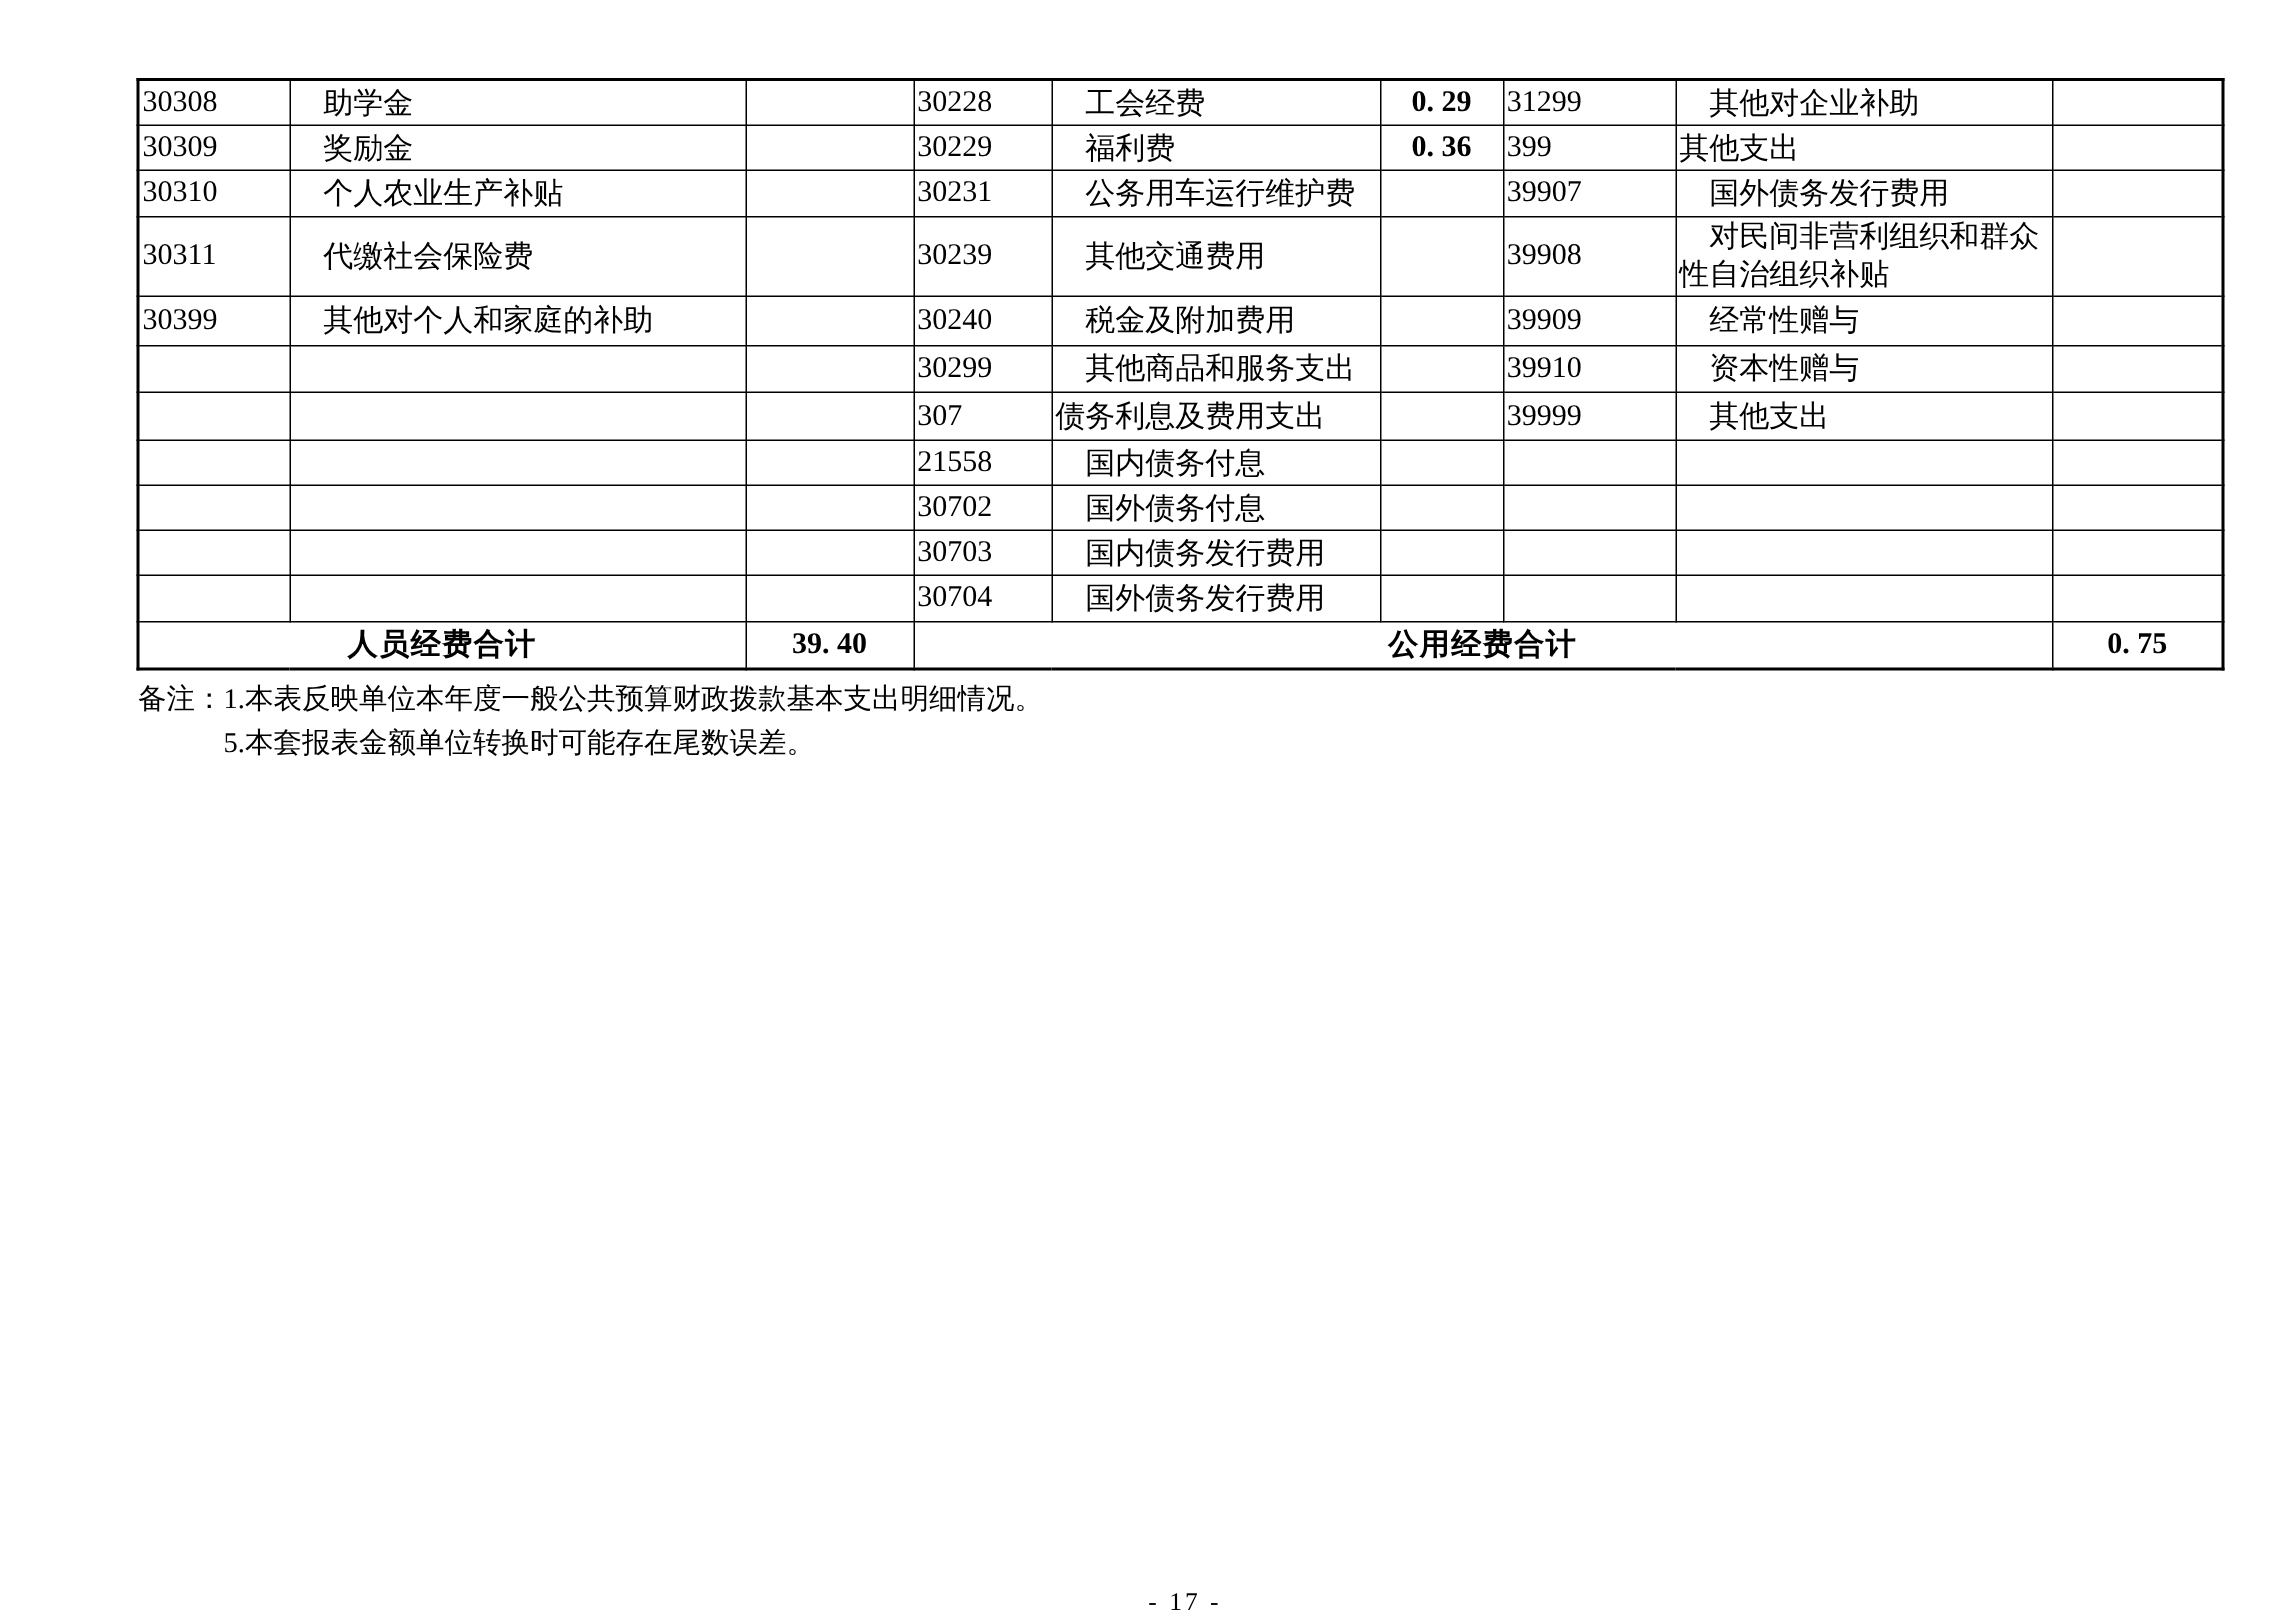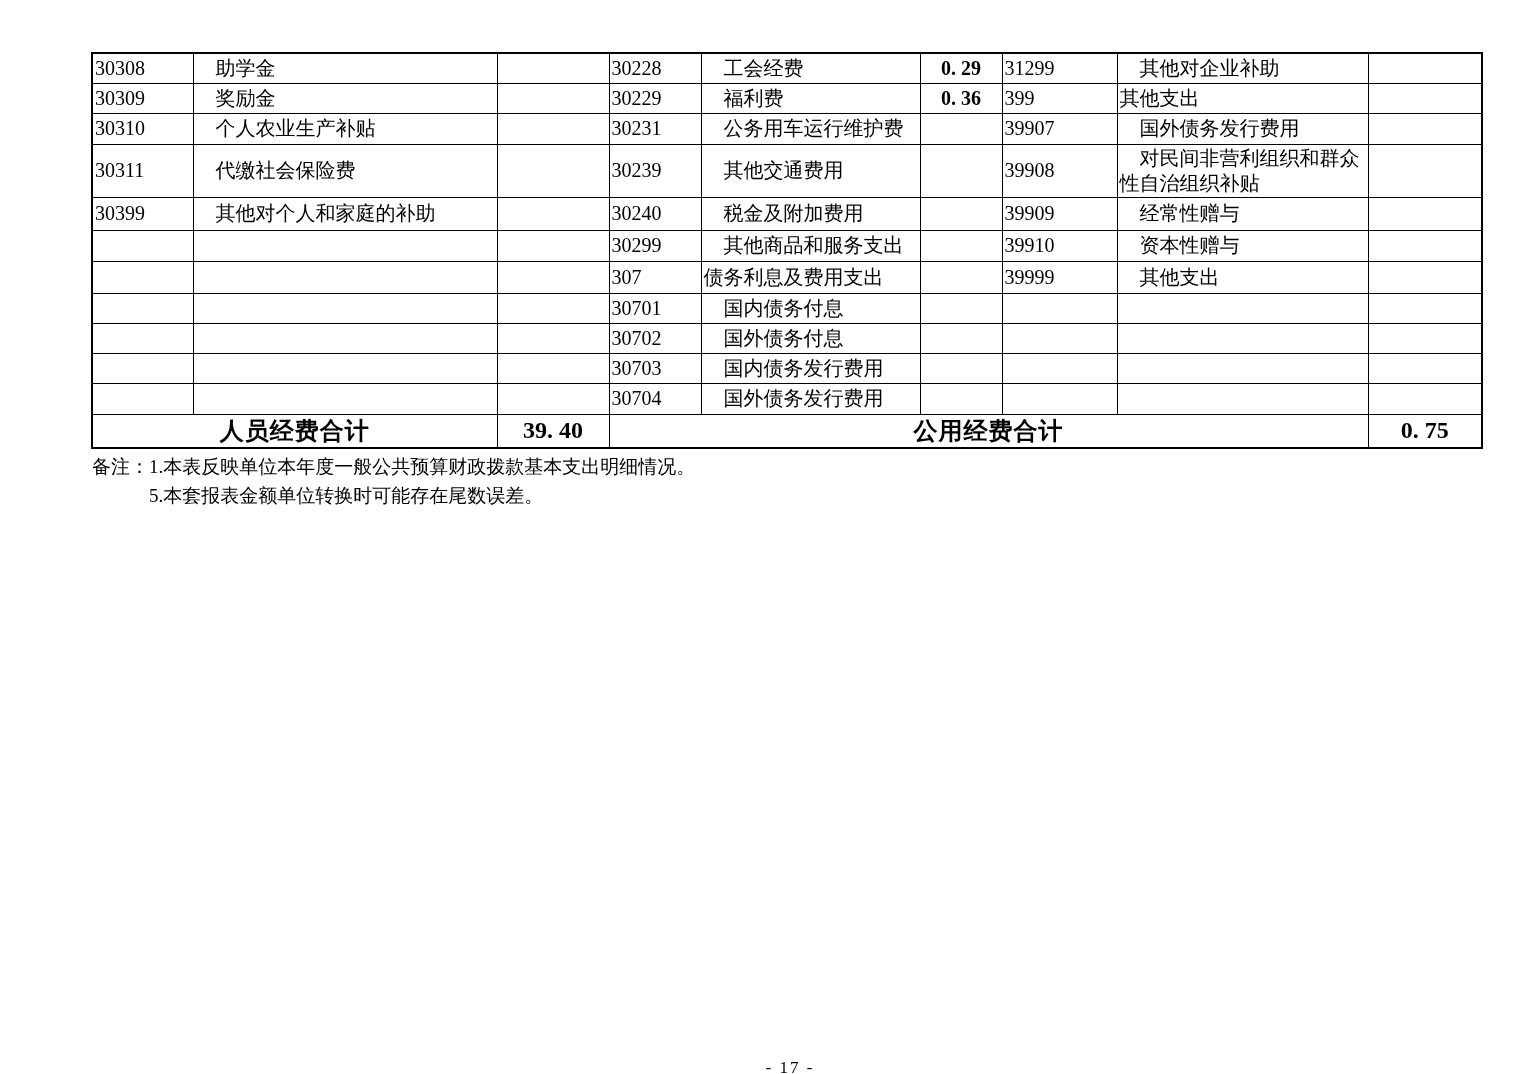--- a/index.html
+++ b/index.html
@@ -40,21 +40,21 @@
     line-height: 25px;
   }
   td.val { text-align: center; padding-right: 7px; font-weight: bold; }
 
   tr.h30 { height: 30px; }
   tr.h31 { height: 31px; }
   tr.h32 { height: 32px; padding-left: 16px; }
   tr.h33 { height: 33px; }
   tr.h53 { height: 53px; margin-left: 36px; }
 
-  tr.total-row td { font-size: 24px; }
+  tr.total-row td { font-size: 20px; }
   td.total-label {
     font-family: "Liberation Sans", "DejaVu Sans", sans-serif;
     font-weight: bold;
     text-align: center;
     letter-spacing: 1px;
   }
 
   .notes {
     position: absolute;
     left: 92px; top: 452px;
@@ -166,21 +166,21 @@
         <td class="name">债务利息及费用支出</td>
         <td class="val"></td>
         <td class="code">39999</td>
         <td class="name ind">其他支出</td>
         <td class="val"></td>
       </tr>
       <tr class="h30">
         <td class="code"></td>
         <td class="name"></td>
         <td class="val"></td>
-        <td class="code">30701</td>
+        <td class="code">21558</td>
         <td class="name ind">国内债务付息</td>
         <td class="val"></td>
         <td class="code"></td>
         <td class="name"></td>
         <td class="val"></td>
       </tr>
       <tr class="h30">
         <td class="code"></td>
         <td class="name"></td>
         <td class="val"></td>

